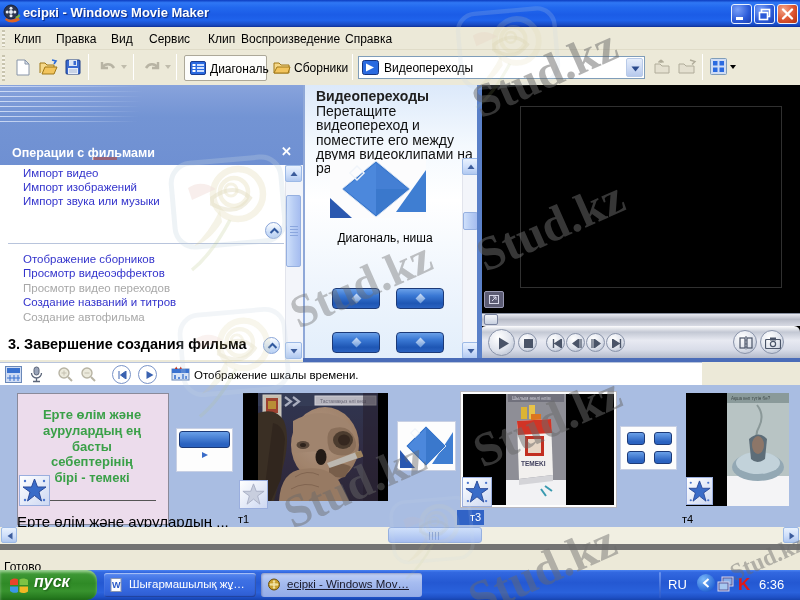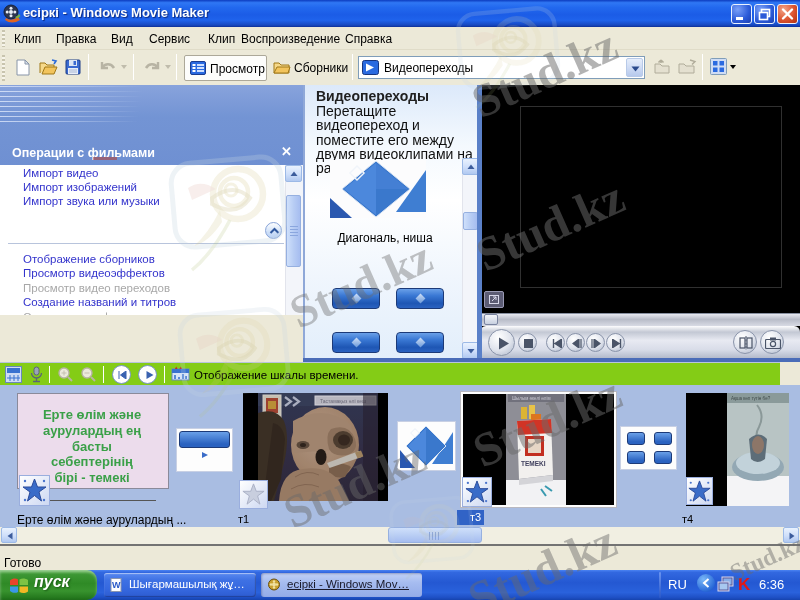--- a/index.html
+++ b/index.html
@@ -19,21 +19,21 @@
 
 .menubar{left:0;top:27px;width:800px;height:23px;background:#ece9d8;border-bottom:1px solid #e0dcc8;}
 .menubar span{position:absolute;top:5px;font-size:12px;color:#000;white-space:nowrap;}
 .grip{width:3px;background:repeating-linear-gradient(180deg,#c8c4ae 0 2px,#f6f4ea 2px 4px);}
 
 .toolbar{left:0;top:50px;width:800px;height:35px;background:#ece9d8;}
 .tsep{top:4px;width:1px;height:26px;background:#d2cdb8;border-right:1px solid #fff;}
 .tbb{top:5px;height:26px;border:1px solid #aca899;border-radius:2px;background:#fdfdfb;
  font-size:12px;color:#000;}
 
-.taskpane{left:0;top:85px;width:303px;height:230px;background:#fff;overflow:hidden;}
+.taskpane{left:0;top:85px;width:303px;height:275px;background:#fff;overflow:hidden;}
 .tp-head{left:0;top:0;width:303px;height:80px;
  background:linear-gradient(180deg,#88a3dc 0%,#7394d4 40%,#6f90d2 100%);}
 .tp-stripes{left:0;top:1px;width:235px;height:40px;
  background:repeating-linear-gradient(180deg,rgba(220,230,250,.85) 0 1px,transparent 1px 5px);
  -webkit-mask-image:linear-gradient(100deg,#000 0%,rgba(0,0,0,.45) 35%,transparent 60%);
  mask-image:linear-gradient(100deg,#000 0%,rgba(0,0,0,.45) 35%,transparent 60%);}
 .tp-title{left:12px;top:61px;color:#fff;font-size:12.5px;font-weight:bold;}
 .tp-x{left:281px;top:59px;color:#fff;font-size:13px;font-weight:bold;}
 .link{font-size:11.5px;color:#3434cc;white-space:nowrap;}
 .glink{font-size:11.5px;color:#a8a8a8;white-space:nowrap;}
@@ -57,27 +57,27 @@
 .player{left:480px;top:85px;width:320px;height:275px;background:#000;}
 .pl-ctl{left:0;top:230px;width:320px;height:45px;
  background:linear-gradient(180deg,#fdfdfe 0%,#c3c8d4 18%,#e8eaf2 42%,#d8dce8 70%,#aab2c4 100%);border-radius:6px 6px 0 0;}
 .cbtn{border-radius:50%;background:radial-gradient(circle at 38% 30%,#ffffff,#dfe3ec 55%,#aab4c8);
  border:1.5px solid #8a94aa;}
 .mthumb{width:48px;height:21px;border-radius:4px;border:1px solid #1c3a78;
  background:linear-gradient(180deg,#6aa0e8 0%,#3a78d4 35%,#1e56b4 75%,#2a62c0 100%);}
 .mthumb:after{content:"";position:absolute;left:20px;top:6px;width:7px;height:7px;
  background:linear-gradient(135deg,#cfe0f8,#6a98d8);transform:rotate(45deg);}
 
-.sbt{left:0;top:362px;width:780px;height:23px;background:#84cc16;border-top:1px solid #b8c4dc;}
+.sbt{left:0;top:362px;width:702px;height:23px;background:#ffffff;border-top:1px solid #b8c4dc;}
 
 .story{left:0;top:385px;width:800px;height:142px;background:#a9bde2;}
 .star{width:31px;height:31px;background:linear-gradient(135deg,#ffffff,#cdd8f2);border:1px solid #9aaede;}
 
 .hscroll{left:0;top:527px;width:800px;height:17px;background:#f1efe2;}
-.statusbar{left:0;top:544px;width:800px;height:26px;background:#ece9d8;border-top:2px solid #737373;}
+.statusbar{left:0;top:544px;width:800px;height:26px;background:#ece9d8;border-top:6px solid #737373;}
 .taskbar{left:0;top:570px;width:800px;height:30px;
  background:linear-gradient(180deg,#4b83f2 0%,#3268e0 8%,#2458d2 42%,#2a62dc 75%,#1e4fc4 92%,#1644ae 100%);}
 .tc4{width:18px;height:13px;border-radius:3px;border:1px solid #1c3a78;
  background:linear-gradient(180deg,#6aa0e8,#2a62c0 80%);}
 
 .wm{font-family:"Liberation Serif",serif;font-weight:bold;color:#6a6a6a;white-space:nowrap;pointer-events:none;}
 
 .abs{position:absolute;}
 svg{display:block;}
 </style></head>
@@ -169,21 +169,21 @@
  <div class="tbb" style="left:184px;width:83px;">
   <svg style="left:5px;top:4px" width="16" height="16" viewBox="0 0 16 16">
    <rect x="0.5" y="1.5" width="15" height="13" rx="1.5" fill="#2a6ae0" stroke="#1a3c90"></rect>
    <rect x="2.5" y="4" width="3" height="2" fill="#fff"></rect>
             <rect x="7" y="4" width="7" height="2" fill="#cfe0ff"></rect>
    <rect x="2.5" y="7" width="3" height="2" fill="#fff"></rect>
             <rect x="7" y="7" width="7" height="2" fill="#cfe0ff"></rect>
    <rect x="2.5" y="10" width="3" height="2" fill="#fff"></rect>
             <rect x="7" y="10" width="7" height="2" fill="#cfe0ff"></rect>
   </svg>
-  <span style="position:absolute;left:25px;top:6px">Просмотр</span>
+  <span style="position:absolute;left:25px;top:6px">Диагональ</span>
  </div>
 
  <div style="left:270px;top:5px;width:80px;height:26px;font-size:12px;color:#000;">
   <svg style="left:3px;top:5px" width="18" height="15" viewBox="0 0 18 15">
    <path d="M1 13 L1 3 h5 l2 2 h8 v8 z" fill="#f6d98a" stroke="#a07818"></path>
    <path d="M1 13 L4 7 h13 l-2 6 z" fill="#f2c45c" stroke="#a07818"></path>
   </svg>
   <span style="position:absolute;left:24px;top:6px">Сборники</span>
  </div>
  <div class="tsep" style="left:352px"></div>
@@ -239,20 +239,21 @@
         <svg width="11" height="8" viewBox="0 0 11 8">
           <path d="M1.5 6 L5.5 2 L9.5 6" fill="none" stroke="#30589e" stroke-width="2"></path>
         </svg>
       </div>
  <div class="sline" style="left:8px;top:158px;width:276px;"></div>
  <div class="link" style="left:23px;top:168px;">Отображение сборников</div>
  <div class="link" style="left:23px;top:182px;">Просмотр видеоэффектов</div>
  <div class="glink" style="left:23px;top:197px;">Просмотр видео переходов</div>
  <div class="link" style="left:23px;top:211px;">Создание названий и титров</div>
  <div class="glink" style="left:23px;top:226px;">Создание автофильма</div>
+ <div class="sect" style="left:8px;top:251px;">3. Завершение создания фильма</div>
  <div class="chev" style="left:263px;top:252px;">
         <svg width="11" height="8" viewBox="0 0 11 8">
           <path d="M1.5 6 L5.5 2 L9.5 6" fill="none" stroke="#30589e" stroke-width="2"></path>
         </svg>
       </div>
 
  <div class="sb-track" style="left:285px;top:80px;width:18px;height:195px;"></div>
  <div class="sb-btn" style="left:285px;top:80px;">
         <svg style="left:4px;top:5px" width="8" height="6" viewBox="0 0 8 6">
           <path d="M4 0.5 L7.5 5 H0.5 z" fill="#3c5c9c"></path>
@@ -404,21 +405,21 @@
   <rect x="1" y="4" width="17" height="11" fill="#d8e4f8" stroke="#6a88b8"></rect>
   <rect x="1" y="4" width="17" height="4" fill="#3a72d0"></rect>
   <path d="M4 10 v4 M8 12 v2 M12 9 v5 M15 11 v3" stroke="#3a72d0" stroke-width="1.6"></path>
   <text x="3" y="3.5" font-size="4.5" fill="#c03020" font-weight="bold">▲▲</text>
  </svg>
  <div style="left:194px;top:6px;font-size:11.5px;color:#000;white-space:nowrap;">Отображение шкалы времени.</div>
 </div>
 
 <div class="story">
 
- <div style="left:17px;top:8px;width:152px;height:96px;background:#ecdcec;border:1px solid #8a8a9a;">
+ <div style="left:17px;top:8px;width:152px;height:132px;background:#ecdcec;border:1px solid #8a8a9a;">
   <div style="left:0;top:13px;width:148px;text-align:center;font-size:13px;font-weight:bold;color:#3aa048;line-height:15.8px;">Ерте өлім және<br>аурулардың ең<br>басты<br>себептерінің<br>бірі - темекі</div>
   <div style="left:12px;top:106px;width:126px;height:1px;background:#555;"></div>
  </div>
 
  <div class="star" style="left:19px;top:90px;">
   <svg style="left:2px;top:2px" width="25" height="25" viewBox="0 0 25 25">
    <path d="M12.5 1 L15.5 9 H24 L17 14 L19.5 23 L12.5 17.5 L5.5 23 L8 14 L1 9 H9.5 z" fill="#3a6cc8" stroke="#2a4a9a"></path>
    <circle cx="3" cy="3" r="1.2" fill="#4a74cc"></circle>
           <circle cx="22" cy="3" r="1.2" fill="#4a74cc"></circle>
    <circle cx="3" cy="22" r="1.2" fill="#4a74cc"></circle>
@@ -546,21 +547,21 @@
  <div class="star" style="left:686px;top:92px;width:27px;height:28px;">
   <svg style="left:1px;top:2px" width="23" height="23" viewBox="0 0 25 25">
    <path d="M12.5 1 L15.5 9 H24 L17 14 L19.5 23 L12.5 17.5 L5.5 23 L8 14 L1 9 H9.5 z" fill="#3a6cc8" stroke="#2a4a9a"></path>
    <circle cx="3" cy="3" r="1.2" fill="#4a74cc"></circle>
           <circle cx="22" cy="3" r="1.2" fill="#4a74cc"></circle>
    <circle cx="3" cy="22" r="1.2" fill="#4a74cc"></circle>
           <circle cx="22" cy="22" r="1.2" fill="#4a74cc"></circle>
   </svg>
  </div>
 
- <div style="left:17px;top:128px;font-size:12px;color:#000;white-space:nowrap;">Ерте өлім және аурулардың ...</div>
+ <div style="left:17px;top:128px;font-size:15px;color:#000;white-space:nowrap;">Ерте өлім және аурулардың ...</div>
  <div style="left:238px;top:128px;font-size:11px;color:#000;">т1</div>
  <div style="left:457px;top:125px;font-size:11px;color:#fff;background:#3163c6;padding:1px 3px 2px 13px;">т3</div>
  <div style="left:682px;top:128px;font-size:11px;color:#000;">т4</div>
 </div>
 
 <div class="hscroll">
  <div class="sb-btn" style="left:1px;top:0;width:16px;height:16px;">
         <svg style="left:5px;top:4px" width="6" height="8" viewBox="0 0 6 8">
           <path d="M5.5 0.5 v7 L0.5 4 z" fill="#3c5c9c"></path>
         </svg>

